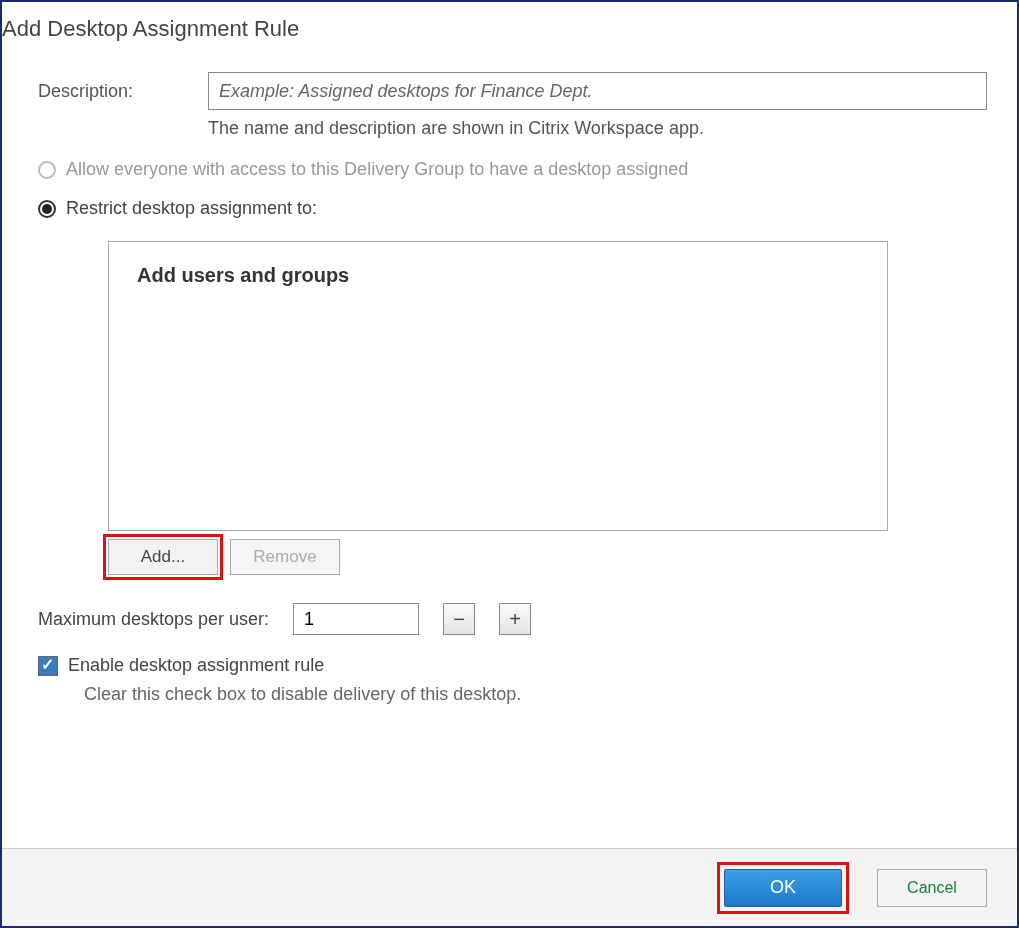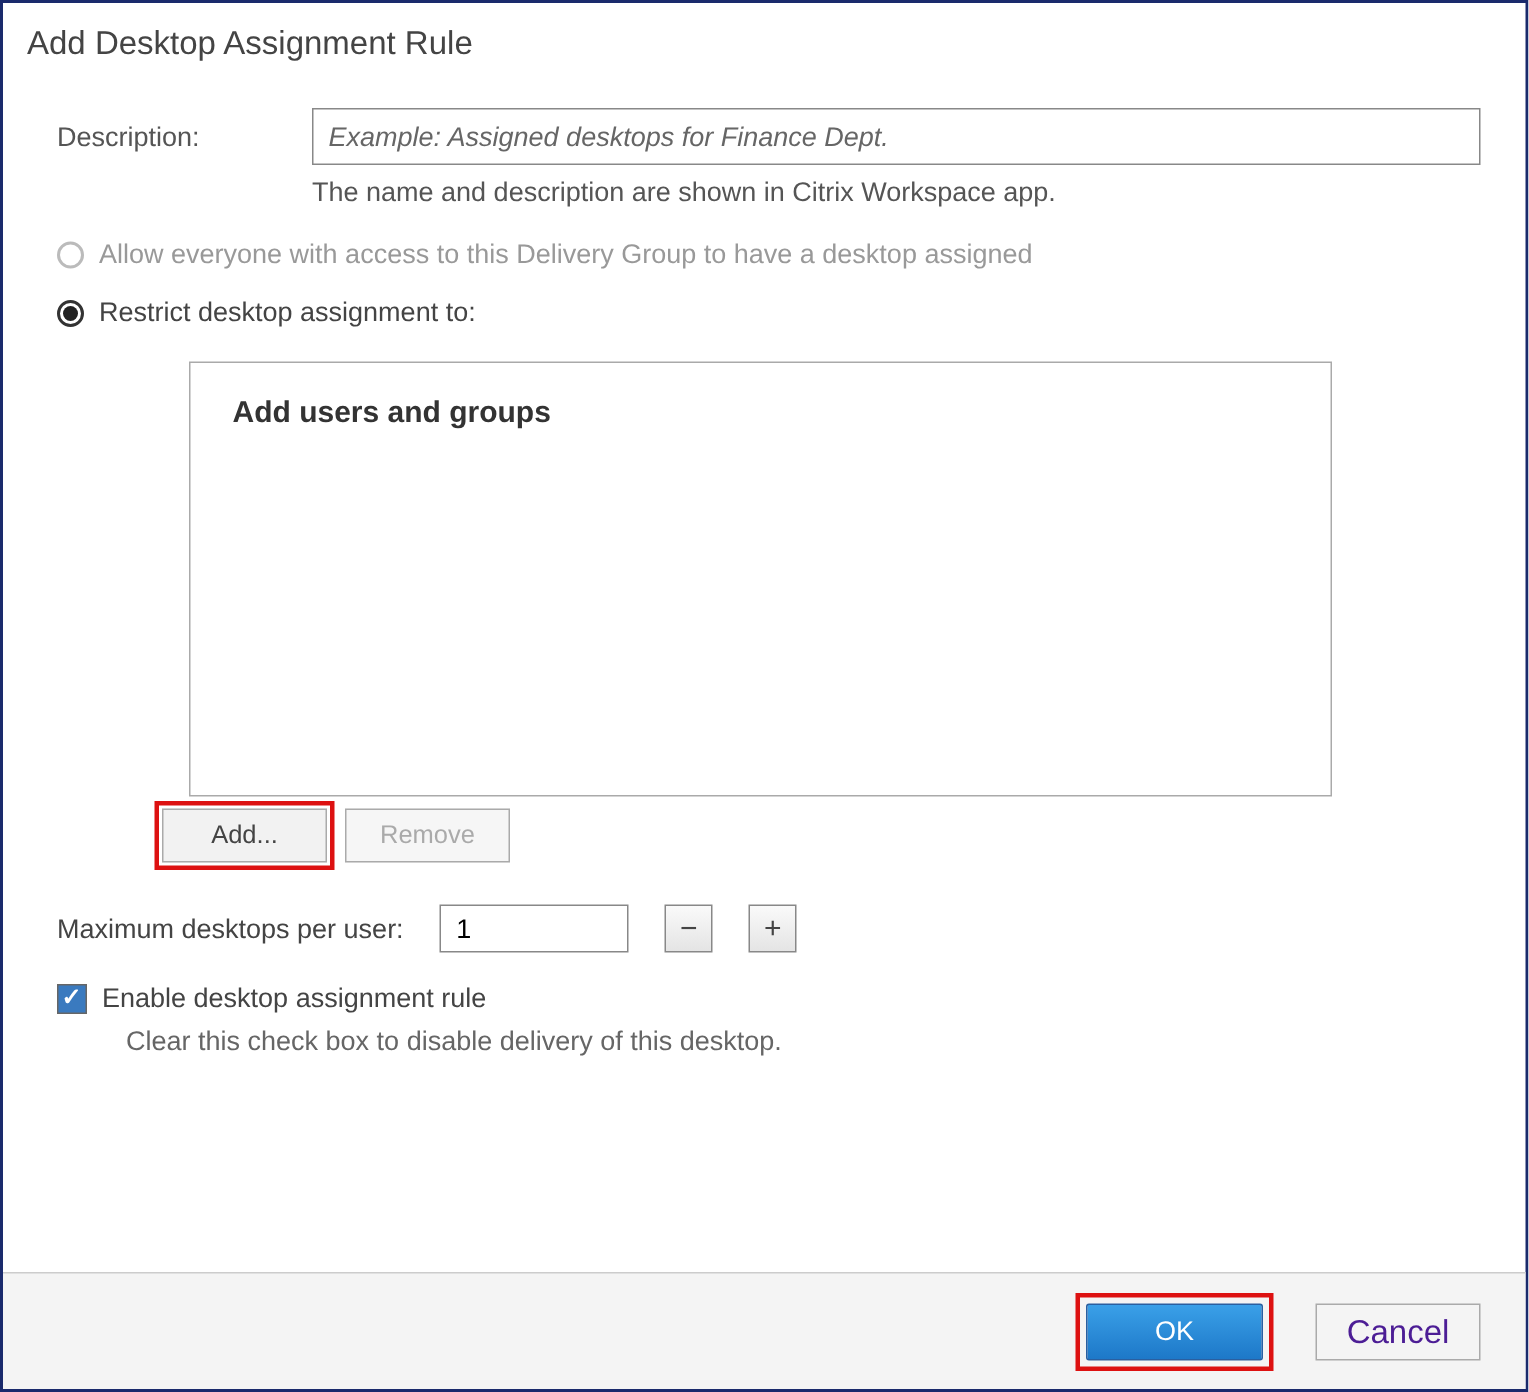--- a/index.html
+++ b/index.html
@@ -13,21 +13,21 @@
   .dialog {
     width: 1019px;
     height: 928px;
     border: 2px solid #1a2a6c;
     position: relative;
     background: #fff;
   }
   .dialog-title {
     font-size: 22px;
     color: #444;
-    padding: 14px 0 0 16px;
+    padding: 14px 0 0 0;
     font-weight: 400;
   }
   .content {
     padding: 30px 30px 0 36px;
   }
   .form-row {
     display: flex;
     align-items: center;
     margin-bottom: 14px;
   }
@@ -86,21 +86,20 @@
   .radio-label { font-size: 18px; color: #444; }
   .users-panel {
     margin-left: 70px;
     margin-top: 22px;
     width: 780px;
   }
   .users-box {
     border: 1px solid #aaa;
     height: 290px;
     padding: 22px 28px;
-    margin-left: 18px;
   }
   .users-box-title {
     font-weight: 700;
     font-size: 20px;
     color: #333;
   }
   .users-buttons {
     margin-top: 8px;
     display: flex;
     gap: 12px;
@@ -201,22 +200,22 @@
     color: #fff;
     font-size: 18px;
     cursor: pointer;
     font-family: inherit;
   }
   .btn-secondary {
     width: 110px;
     height: 38px;
     border: 1px solid #aaa;
     background: #f4f4f4;
-    font-size: 22px;
-    color: #4c1d95;
+    font-size: 16px;
+    color: #15803d;
     cursor: pointer;
     font-family: inherit;
     text-align: center;
   }
   .display-name-wrap {
     position: relative;
     flex: 1;
   }
   .red-overlay-displayname {
     position: absolute;

